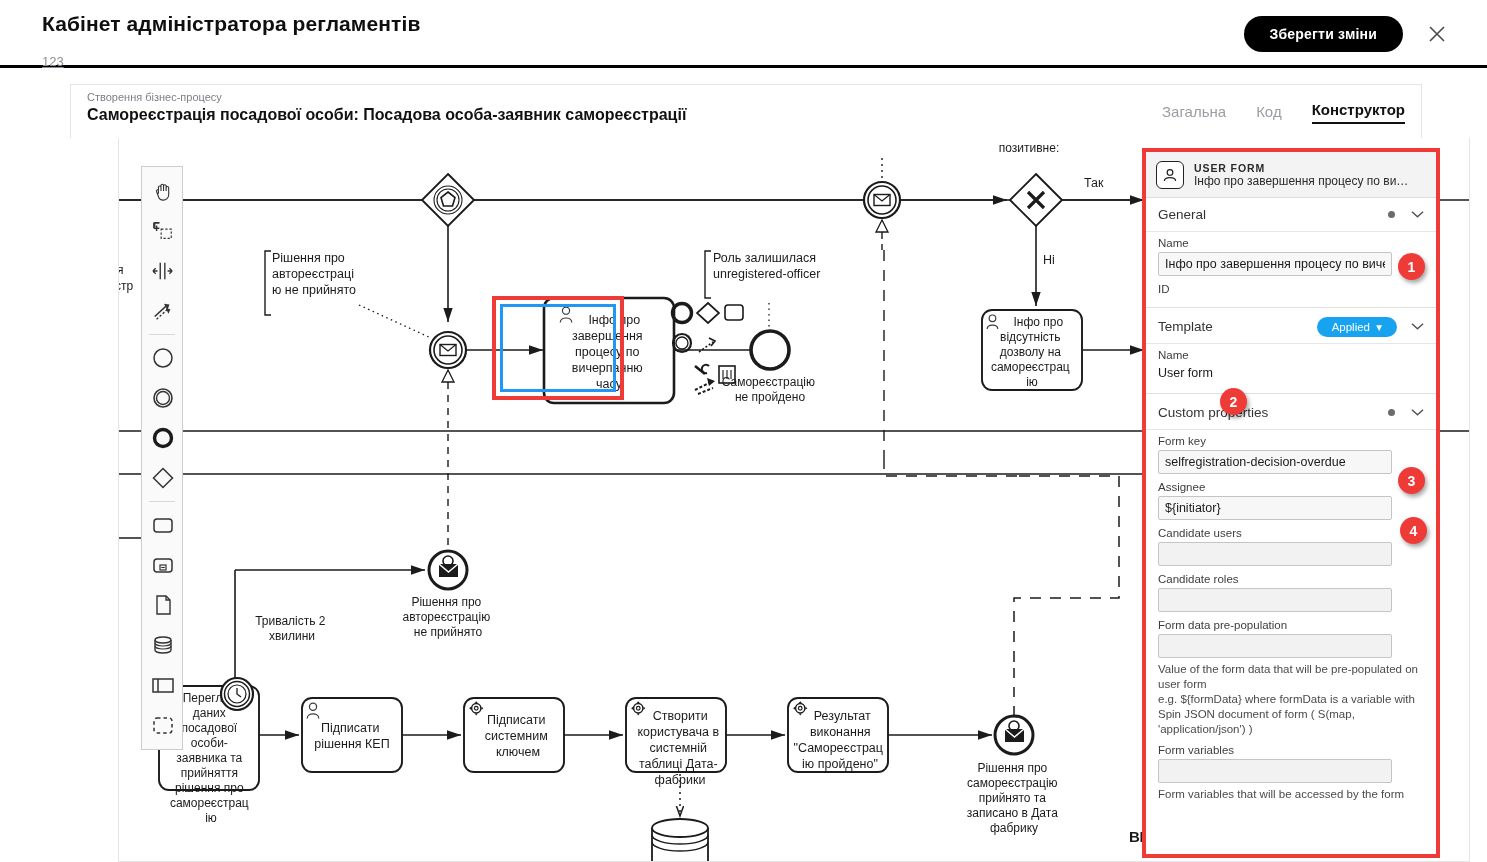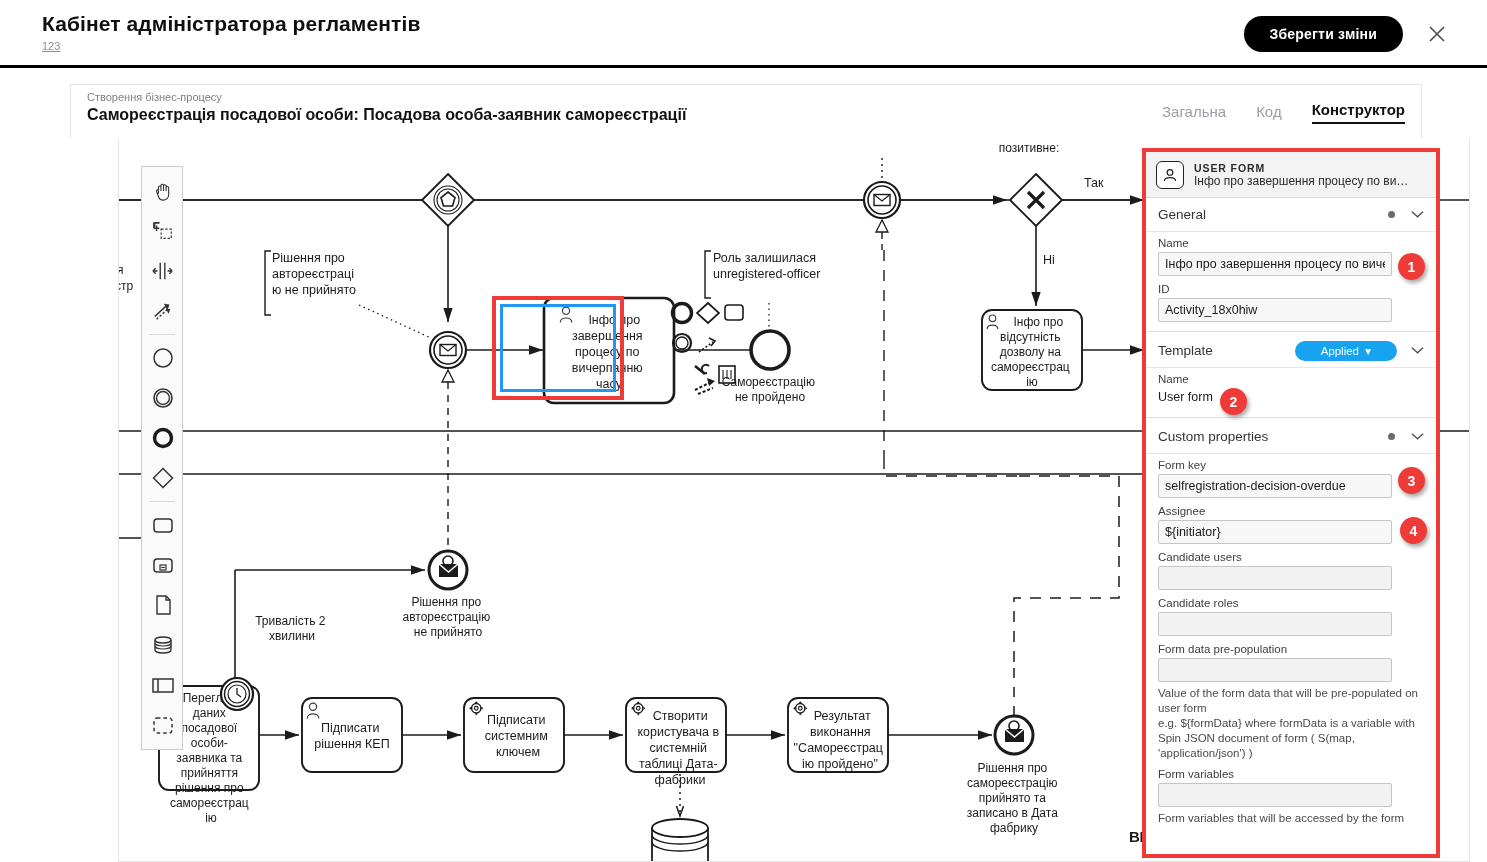--- a/index.html
+++ b/index.html
@@ -12,21 +12,21 @@
     position:relative;
   }
 
   
   #appbar {
     position:absolute; left:0; top:0; width:1487px; height:68px;
     background:#ffffff; border-bottom:3px solid #000000;
   }
   #appbar-titles { position:absolute; left:42px; top:10px; }
   #app-title { font-size:21px; font-weight:bold; color:#0f0f0f; letter-spacing:.1px; line-height:28px; }
-  #app-subtitle { font-size:11px; color:#8b8f94; line-height:14px; margin-top:1px;text-decoration:underline; }
+  #app-subtitle { font-size:13px; color:#8b8f94; line-height:14px; margin-top:17px;text-decoration:underline; }
   #save-button {
     position:absolute; right:84px; top:16px;
     height:36px; padding:0 26px;
     background:#000000; color:#ffffff; border:none; border-radius:18px;
     font-family:"Liberation Sans", sans-serif; font-size:14px; font-weight:bold;
     cursor:pointer; letter-spacing:.2px;
   }
   #close-button {
     position:absolute; right:34px; top:18px;
     width:32px; height:32px; border:none; background:transparent; cursor:pointer;
@@ -99,21 +99,21 @@
   .finput {
     width:234px; height:24px; border:1px solid #c5c5c5; background:#f7f7f7;
     font-family:"Liberation Sans", sans-serif; font-size:12.5px; color:#1b1b1b;
     padding:0 6px; border-radius:2px;
   }
   .finput.empty { background:#f2f2f2; }
   .hint { font-size:11.5px; color:#4a4a4a; padding:2px 12px 0 12px; line-height:15px; }
   .tmpl-row { display:flex; align-items:center; height:34px; padding:0 12px; border-bottom:1px solid #e6e6e6; }
   .badge-applied {
     background:#17a3ef; color:#fff; font-size:11.5px; border-radius:11px;
-    padding:3px 26px; margin-right:14px; cursor:pointer; white-space:nowrap;
+    padding:3px 15px; margin-right:14px; cursor:pointer; white-space:nowrap;
   }
   .static-val { font-size:12.5px; color:#1b1b1b; padding:0 12px 6px 12px; }
   .sep { height:1px; background:#e0e0e0; margin:7px 0 2px 0; }
 
   
   .callout {
     position:absolute; width:27px; height:27px; border-radius:50%;
     background:#ef3b37; color:#fff; font-size:14px; font-weight:bold;
     display:flex; align-items:center; justify-content:center;
     box-shadow:2px 3px 4px rgba(0,0,0,.35); z-index:40;
@@ -579,21 +579,20 @@
             <path d="M1,1.5 L7,7 L13,1.5" fill="none" stroke="#555" stroke-width="1.6"></path>
           </svg>
       </span>
     </div>
     <div class="field">
       <div class="flabel">Name</div>
       <input class="finput" value="Інфо про завершення процесу по вичер" style="">
     </div>
     <div class="field">
       <div class="flabel">ID</div>
-      <input class="finput" value="Activity_18x0hiw" style="">
     </div>
     <div class="sep"></div>
 
     <div class="tmpl-row">
       <span class="grp-title">Template</span>
       <span class="badge-applied">
         <span>Applied</span>
         <span style="margin-left:3px;">▾</span>
       </span>
       <span class="chev">

